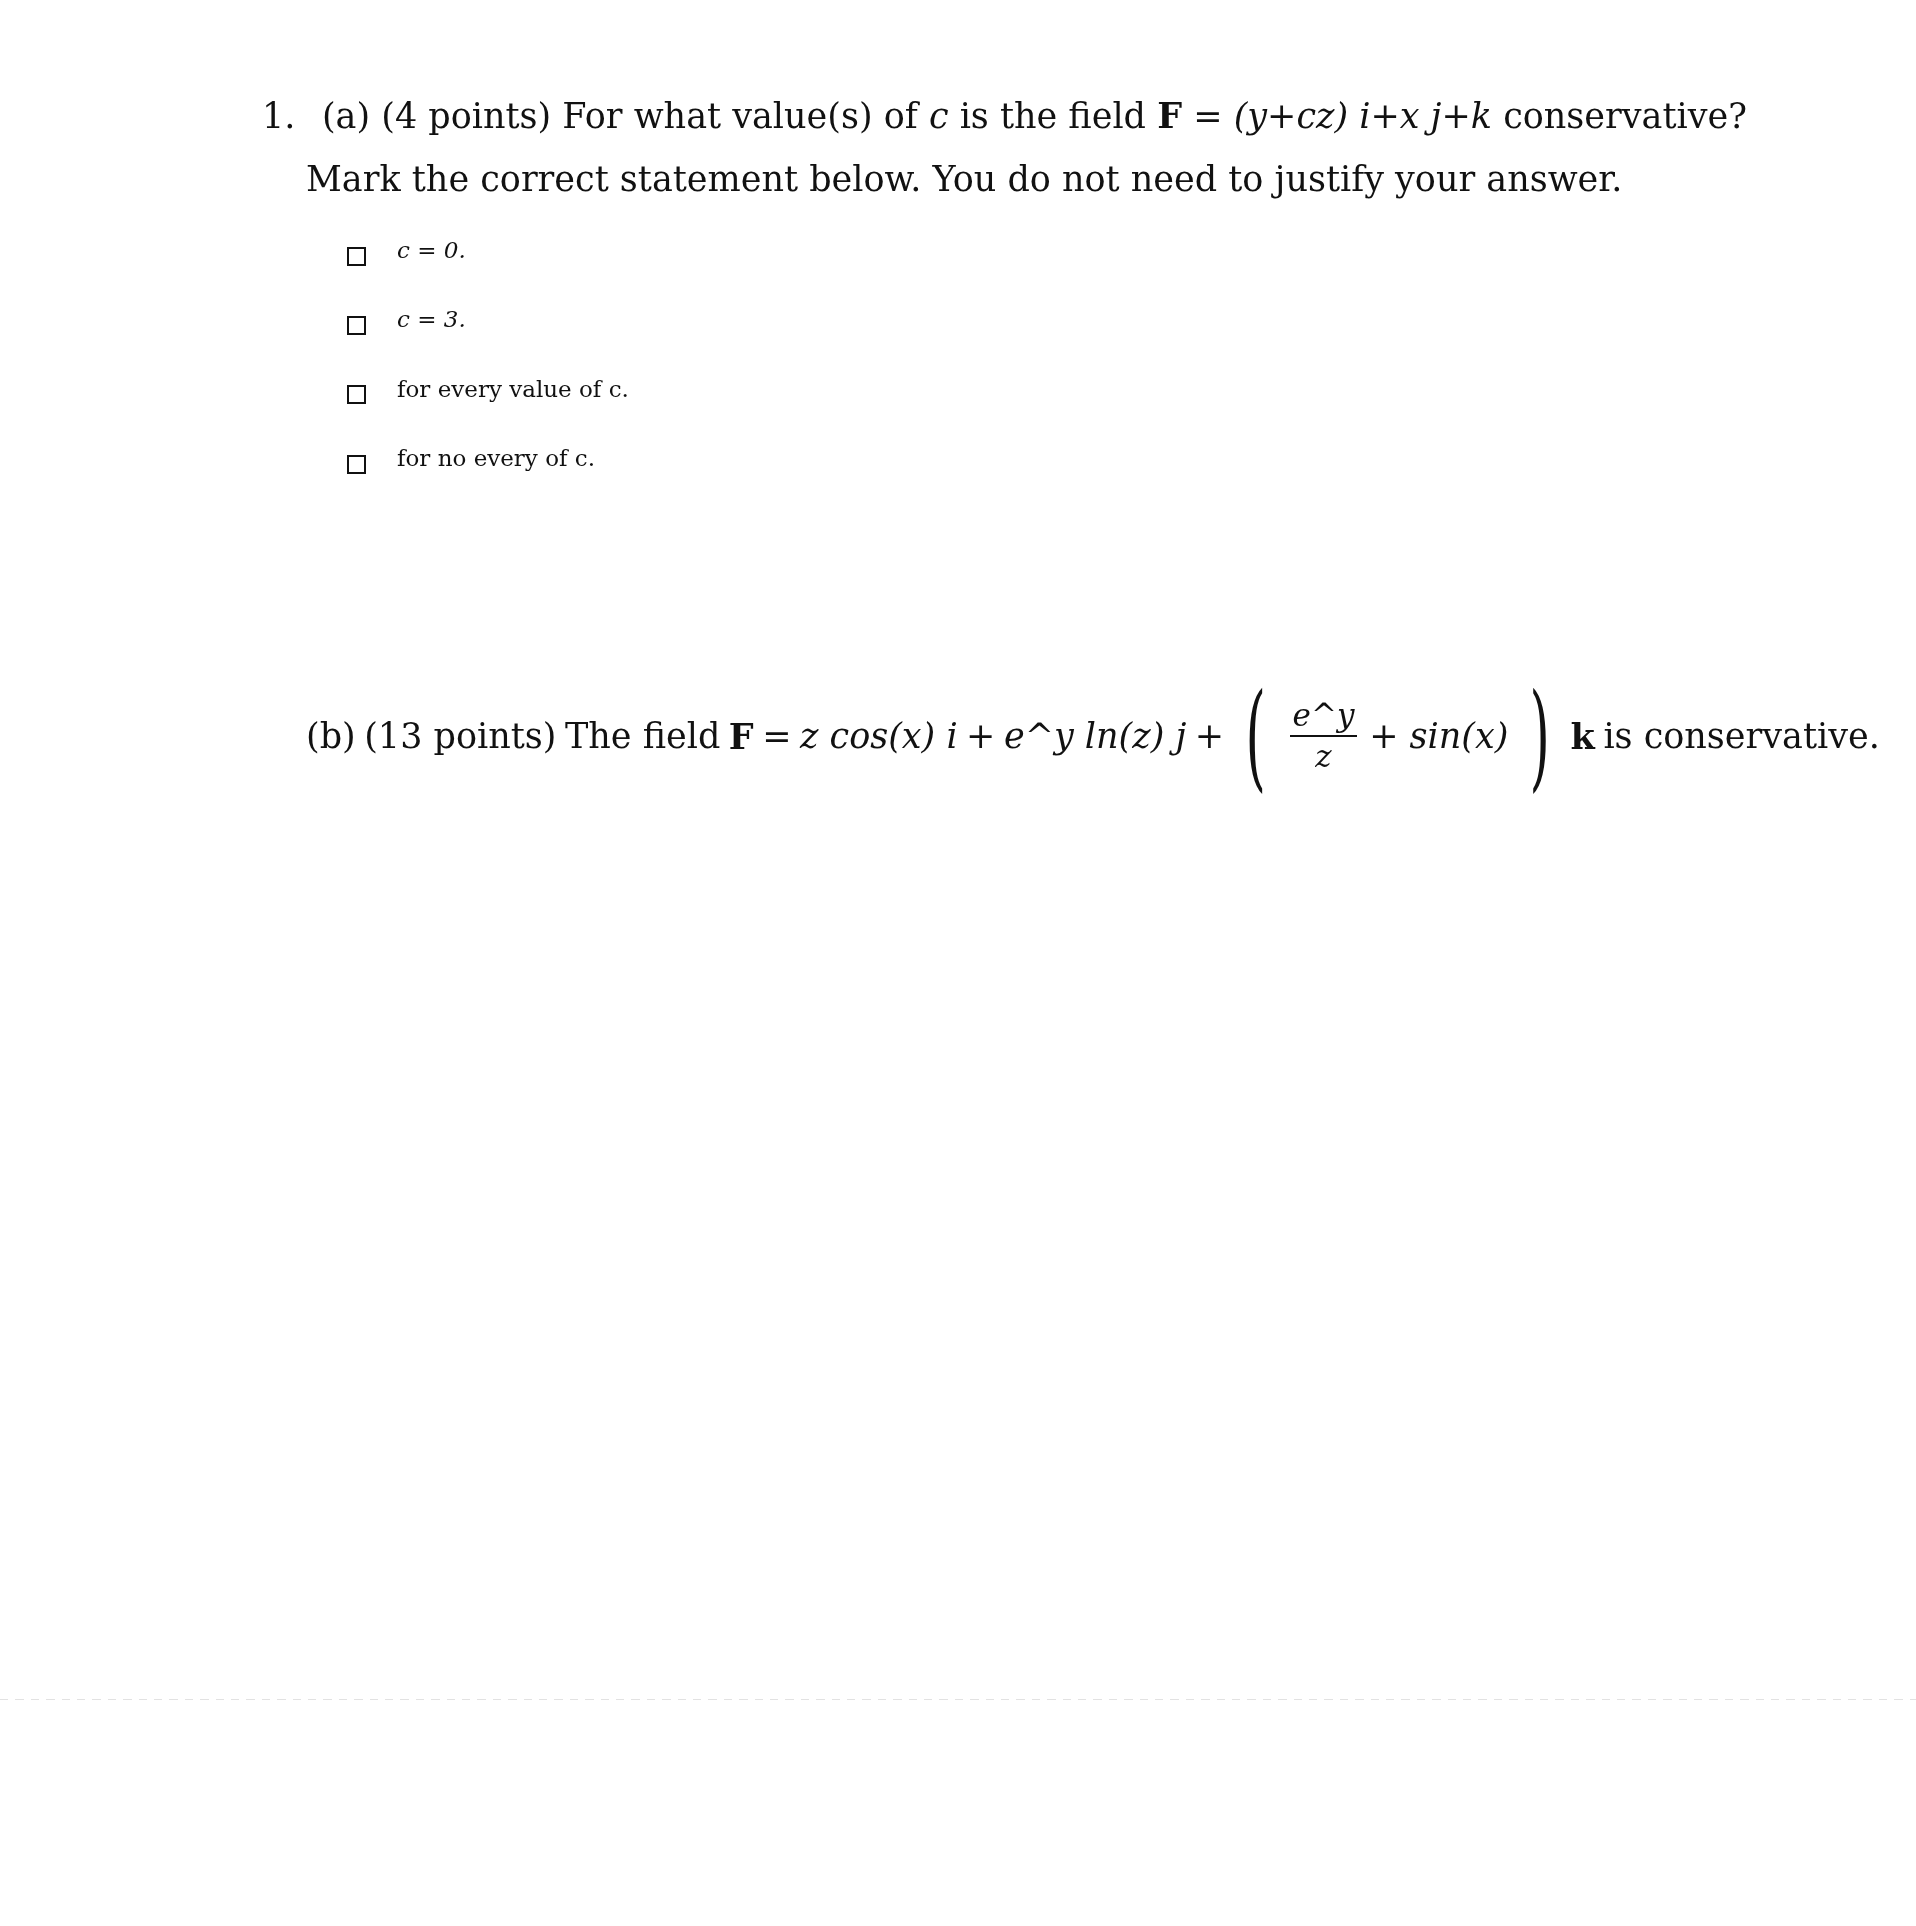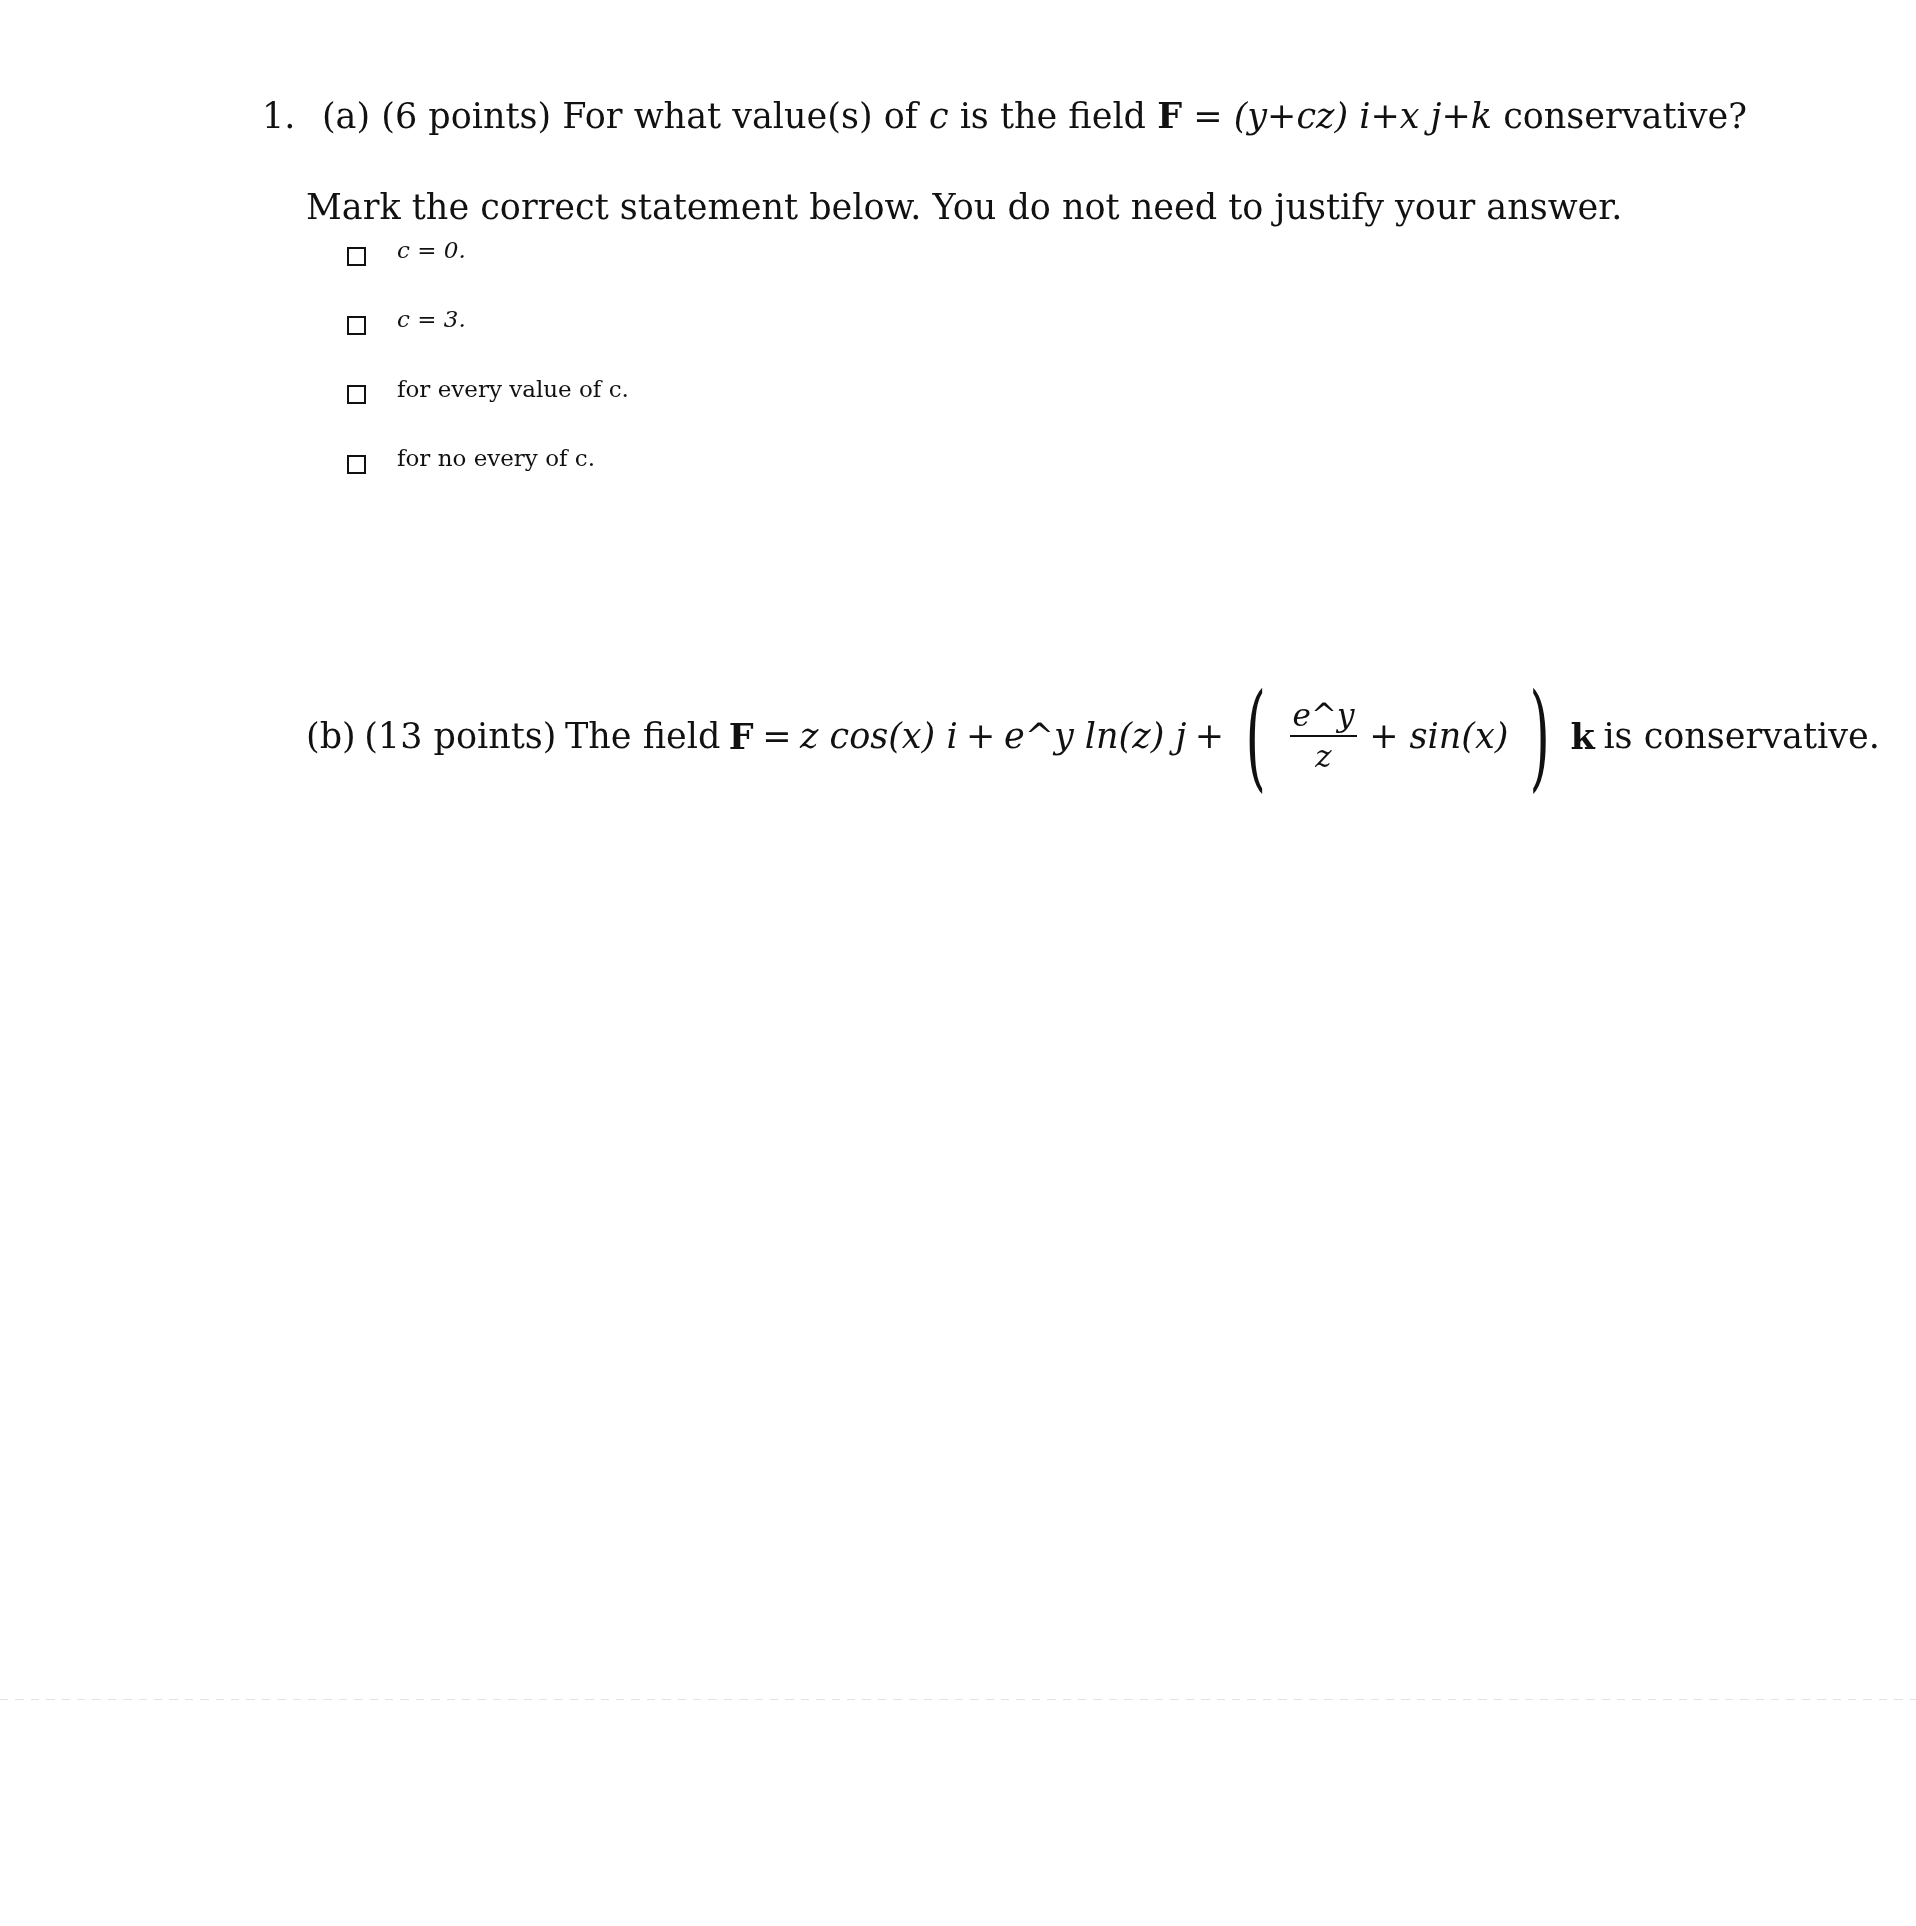--- a/index.html
+++ b/index.html
@@ -38,31 +38,31 @@
 </head>
 <body>
 
 <div class="page">
 
   <div class="scanline" style="top:1699px;"></div>
 
   <div class="line" style="left:262px; top:98px;">
     <span class="q-num">1.</span>
     <span>(a)</span>
-    <span>(6 points)</span>
+    <span>(4 points)</span>
     <span>For what value(s) of</span>
     <span class="it">c</span>
     <span>is the field</span>
     <span class="bf">F</span>
     <span>=</span>
     <span class="it">(y+cz) i+x j+k</span>
     <span>conservative?</span>
   </div>
 
-  <div class="line" style="left:306px; top:162px;margin-top:28px;">Mark the correct statement below. You do not need to justify your answer.</div>
+  <div class="line" style="left:306px; top:162px;">Mark the correct statement below. You do not need to justify your answer.</div>
 
   <div class="checkbox" style="left:347px; top:247px;"></div>
   <div class="opt-label it" style="left:397px; top:239px;">c = 0.</div>
 
   <div class="checkbox" style="left:347px; top:316px;"></div>
   <div class="opt-label it" style="left:397px; top:308px;">c = 3.</div>
 
   <div class="checkbox" style="left:347px; top:385px;"></div>
   <div class="opt-label" style="left:397px; top:378px;">for every value of c.</div>
 

